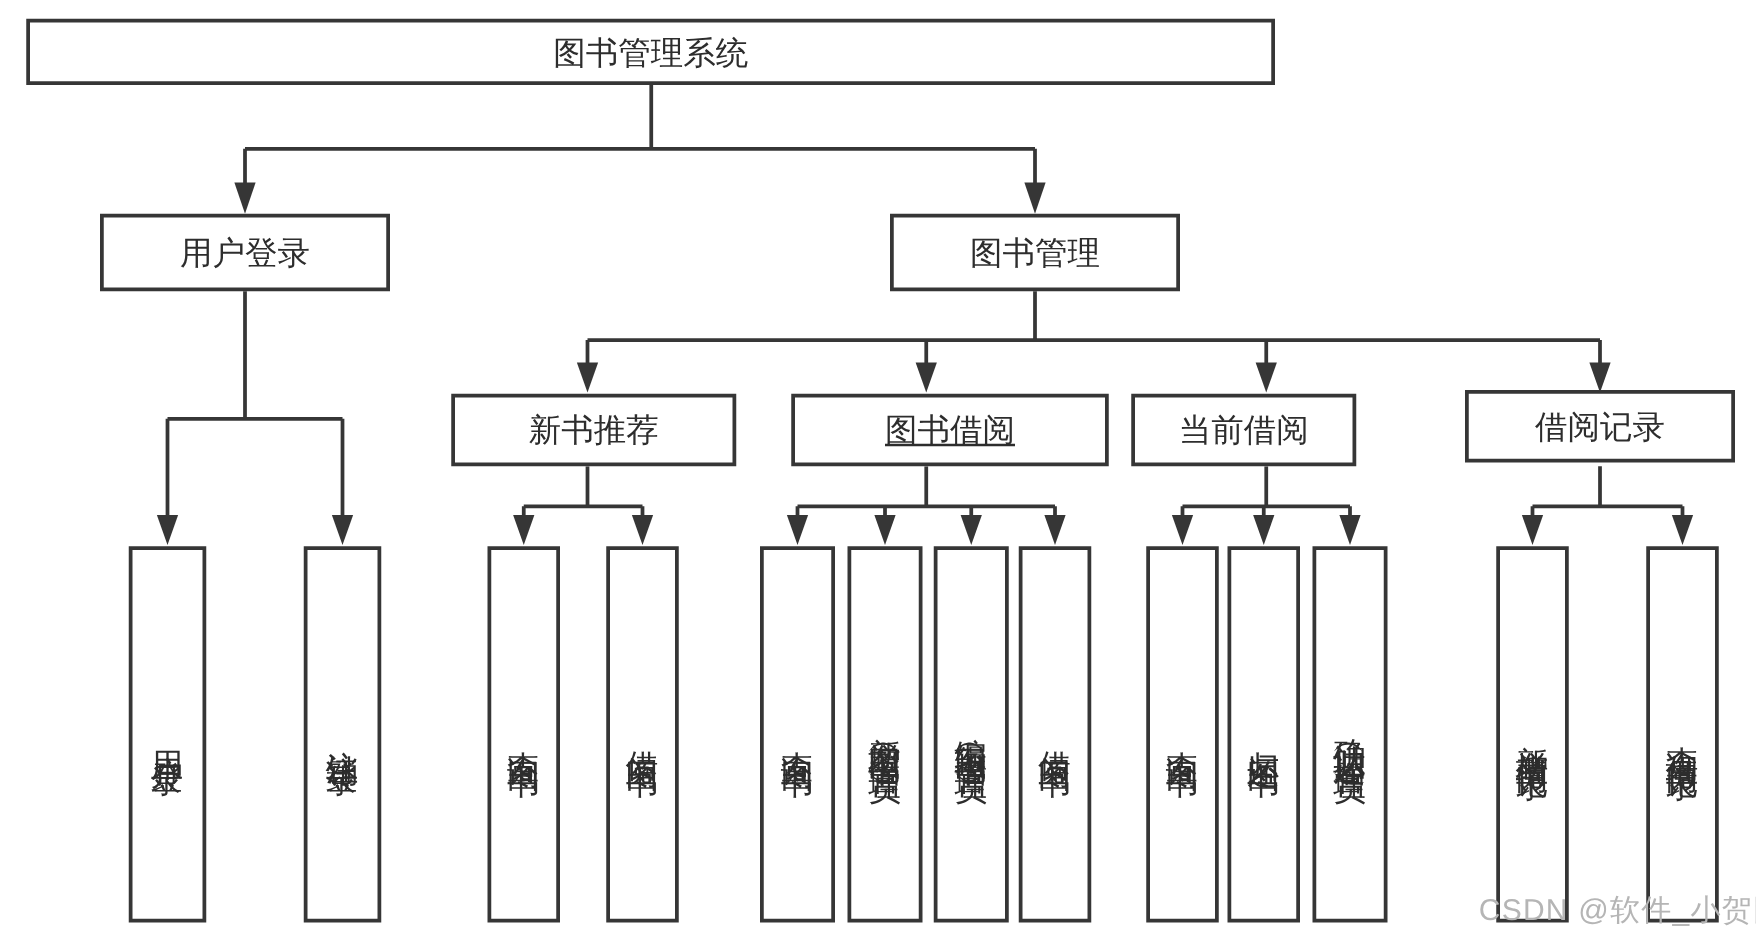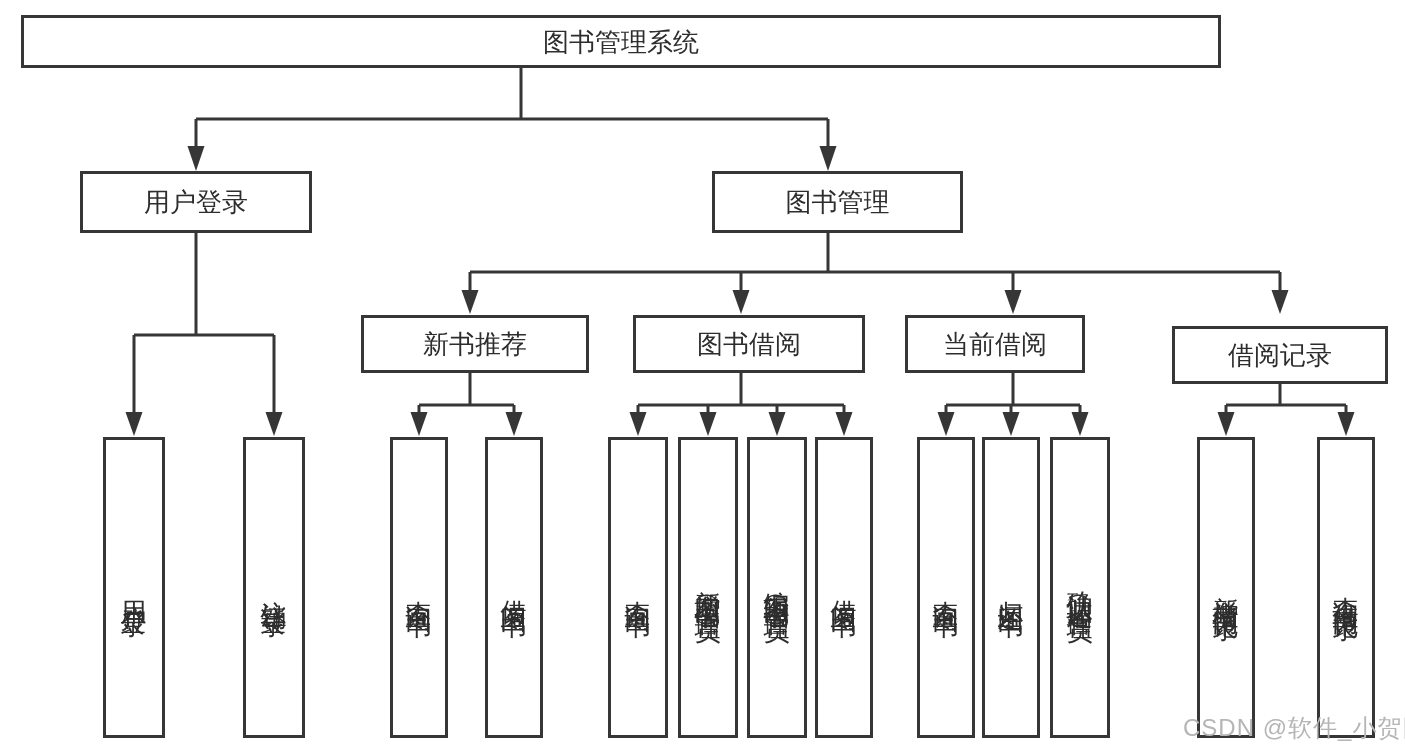--- a/index.html
+++ b/index.html
@@ -69,41 +69,41 @@
       <polygon points="1071.5,412 1088.5,412 1080,436" fill="#363636" stroke="none"></polygon>
     </g>
 
     <g stroke="#363636" stroke-width="3" fill="none">
       <path d="M1280 373 V405 M1226 405 H1346 M1226 405 V416 M1346 405 V416"></path>
       <polygon points="1217.5,412 1234.5,412 1226,436" fill="#363636" stroke="none"></polygon>
       <polygon points="1337.5,412 1354.5,412 1346,436" fill="#363636" stroke="none"></polygon>
     </g>
   </svg>
 
-  <div class="box" style="left:21px;top:15px;width:1200px;height:53px;">
+  <div class="box" style="left:21px;top:15px;width:999px;height:53px;">
     <span>图书管理系统</span>
   </div>
 
   <div class="box" style="left:80px;top:171px;width:232px;height:62px;">
     <span>用户登录</span>
   </div>
-  <div class="box" style="left:712px;top:171px;width:251px;height:62px;">
+  <div class="box" style="left:712px;top:171px;width:232px;height:62px;">
     <span>图书管理</span>
   </div>
 
   <div class="box" style="left:361px;top:315px;width:228px;height:58px;">
     <span>新书推荐</span>
   </div>
-  <div class="box" style="left:633px;top:315px;width:232px;height:58px;">
+  <div class="box" style="left:633px;top:315px;width:254px;height:58px;text-decoration:underline;">
     <span>图书借阅</span>
   </div>
   <div class="box" style="left:905px;top:315px;width:180px;height:58px;">
     <span>当前借阅</span>
   </div>
-  <div class="box" style="left:1172px;top:326px;width:216px;height:58px;">
+  <div class="box" style="left:1172px;top:312px;width:216px;height:58px;">
     <span>借阅记录</span>
   </div>
 
   <div class="box vbox" style="left:103px;top:437px;width:62px;height:301px;">
     <span>用户登录</span>
   </div>
   <div class="box vbox" style="left:243px;top:437px;width:62px;height:301px;">
     <span>注销登录</span>
   </div>
 

